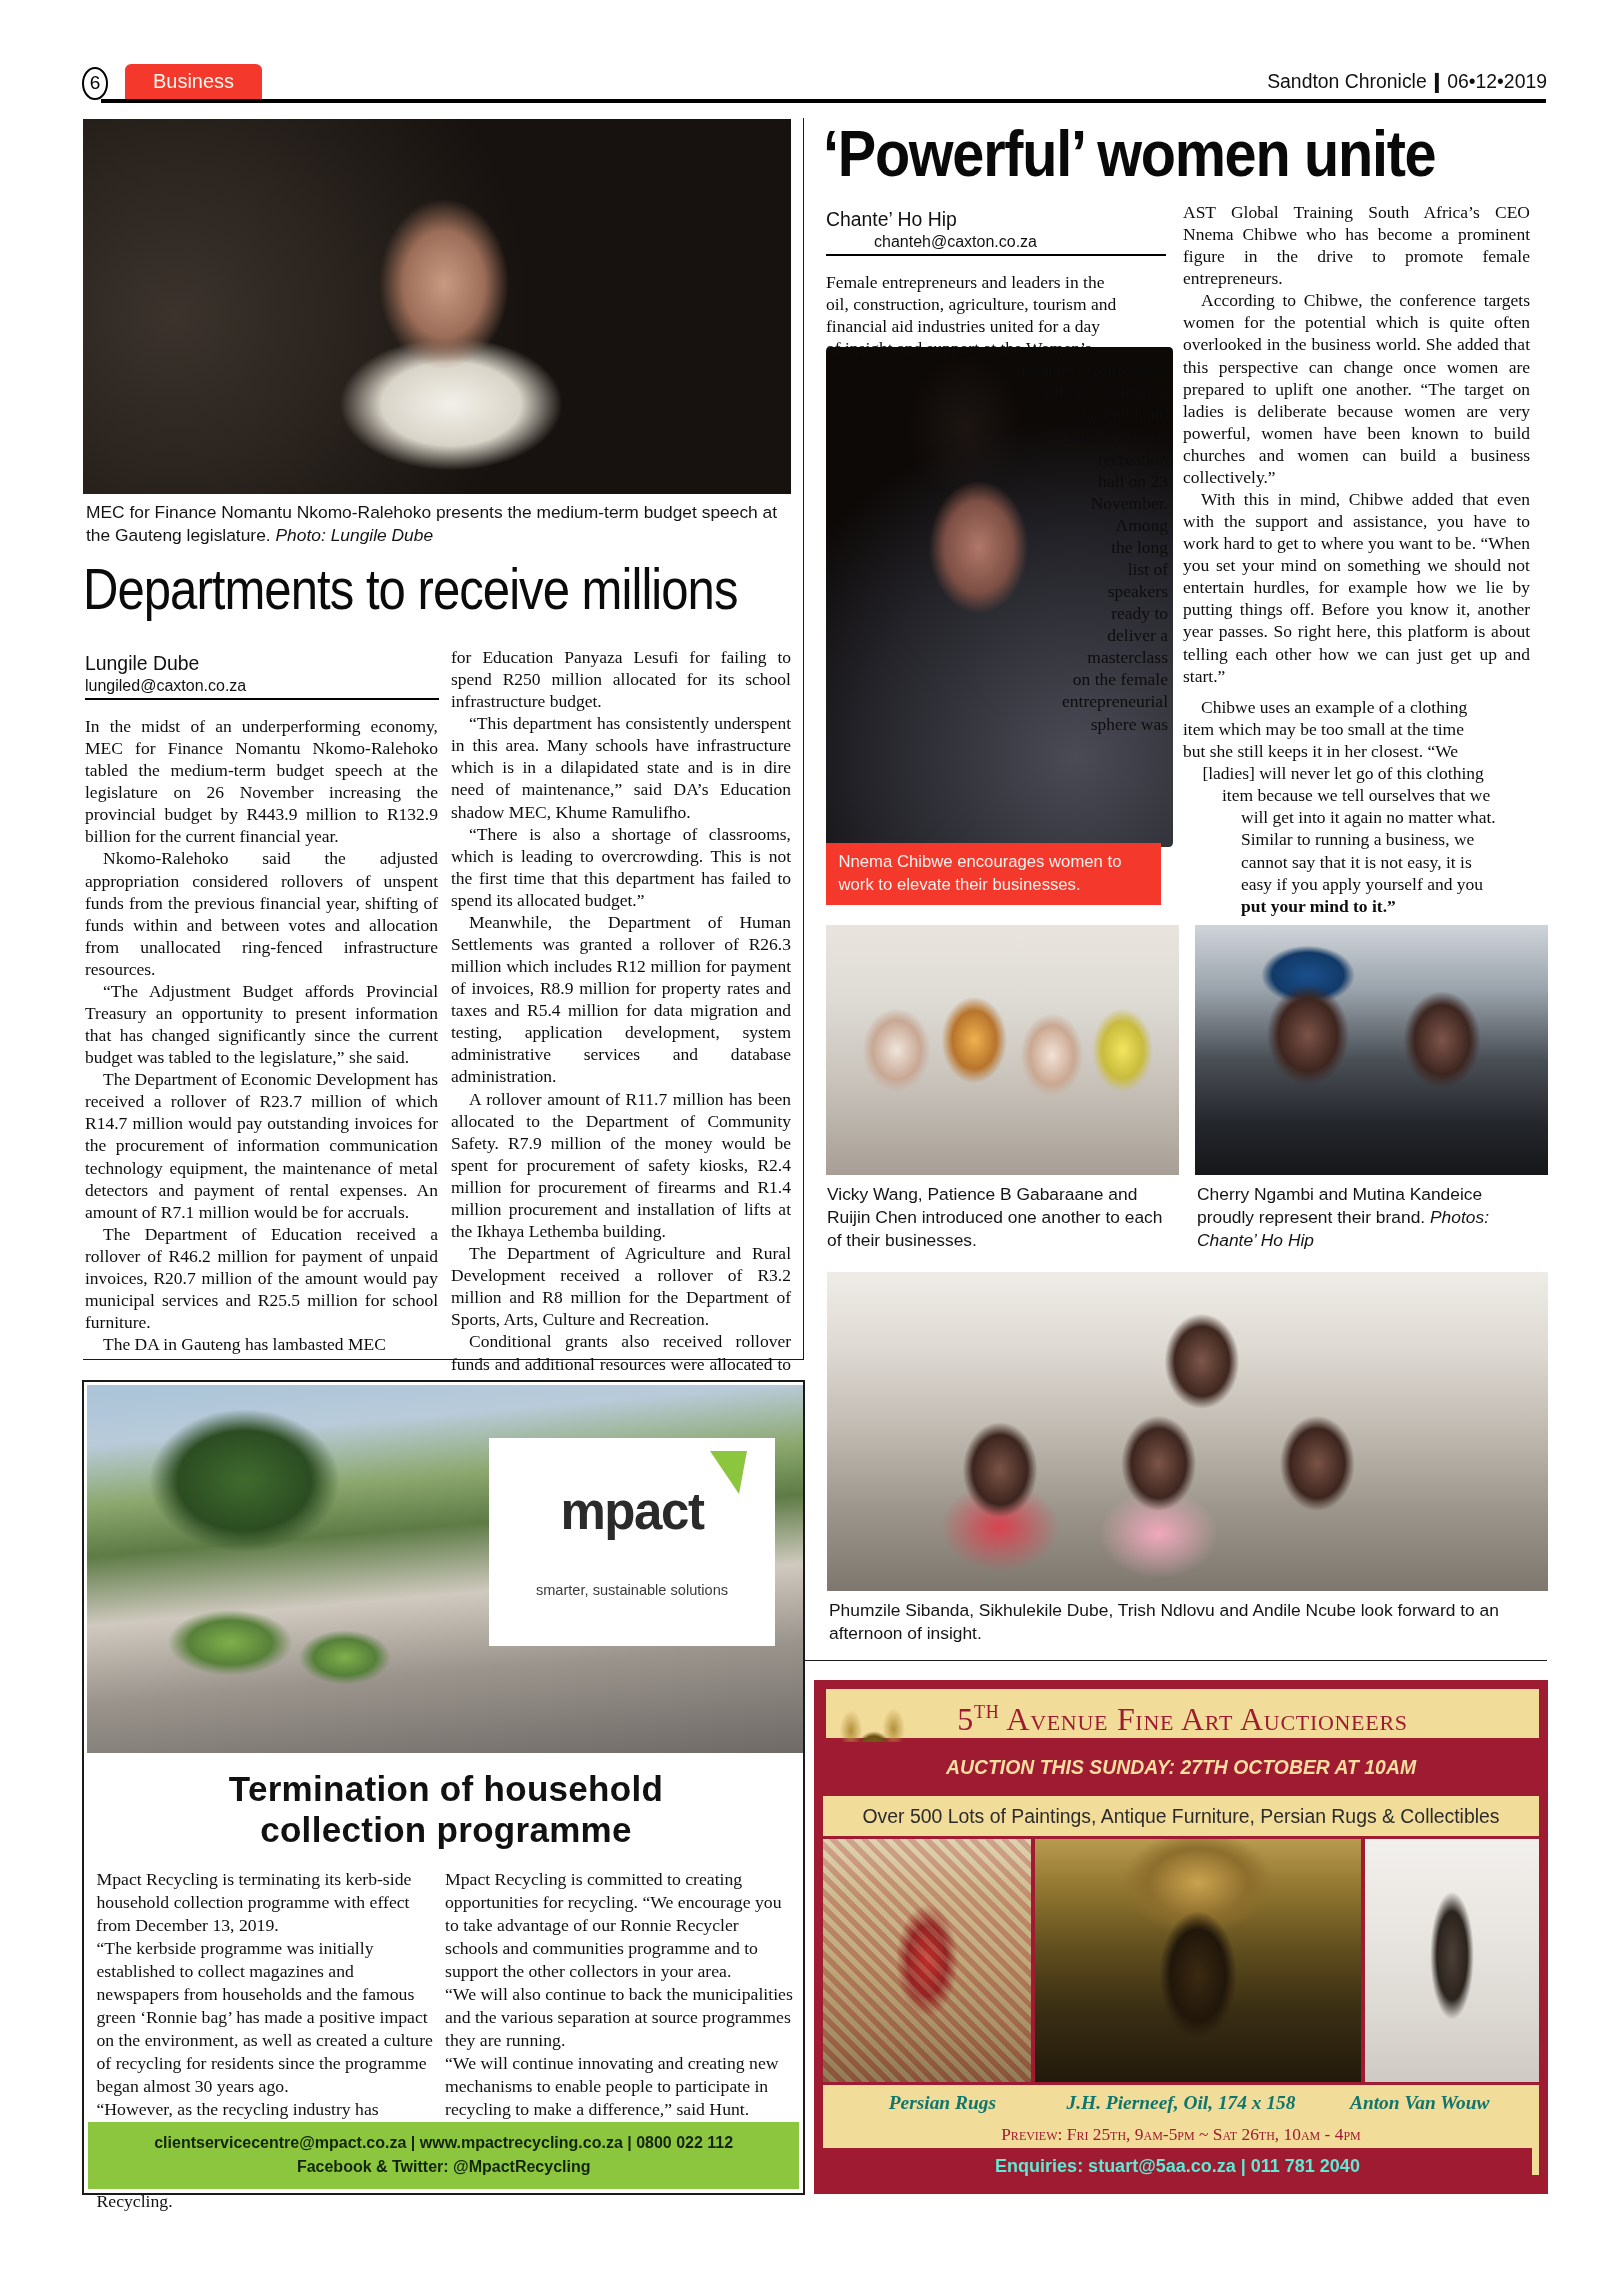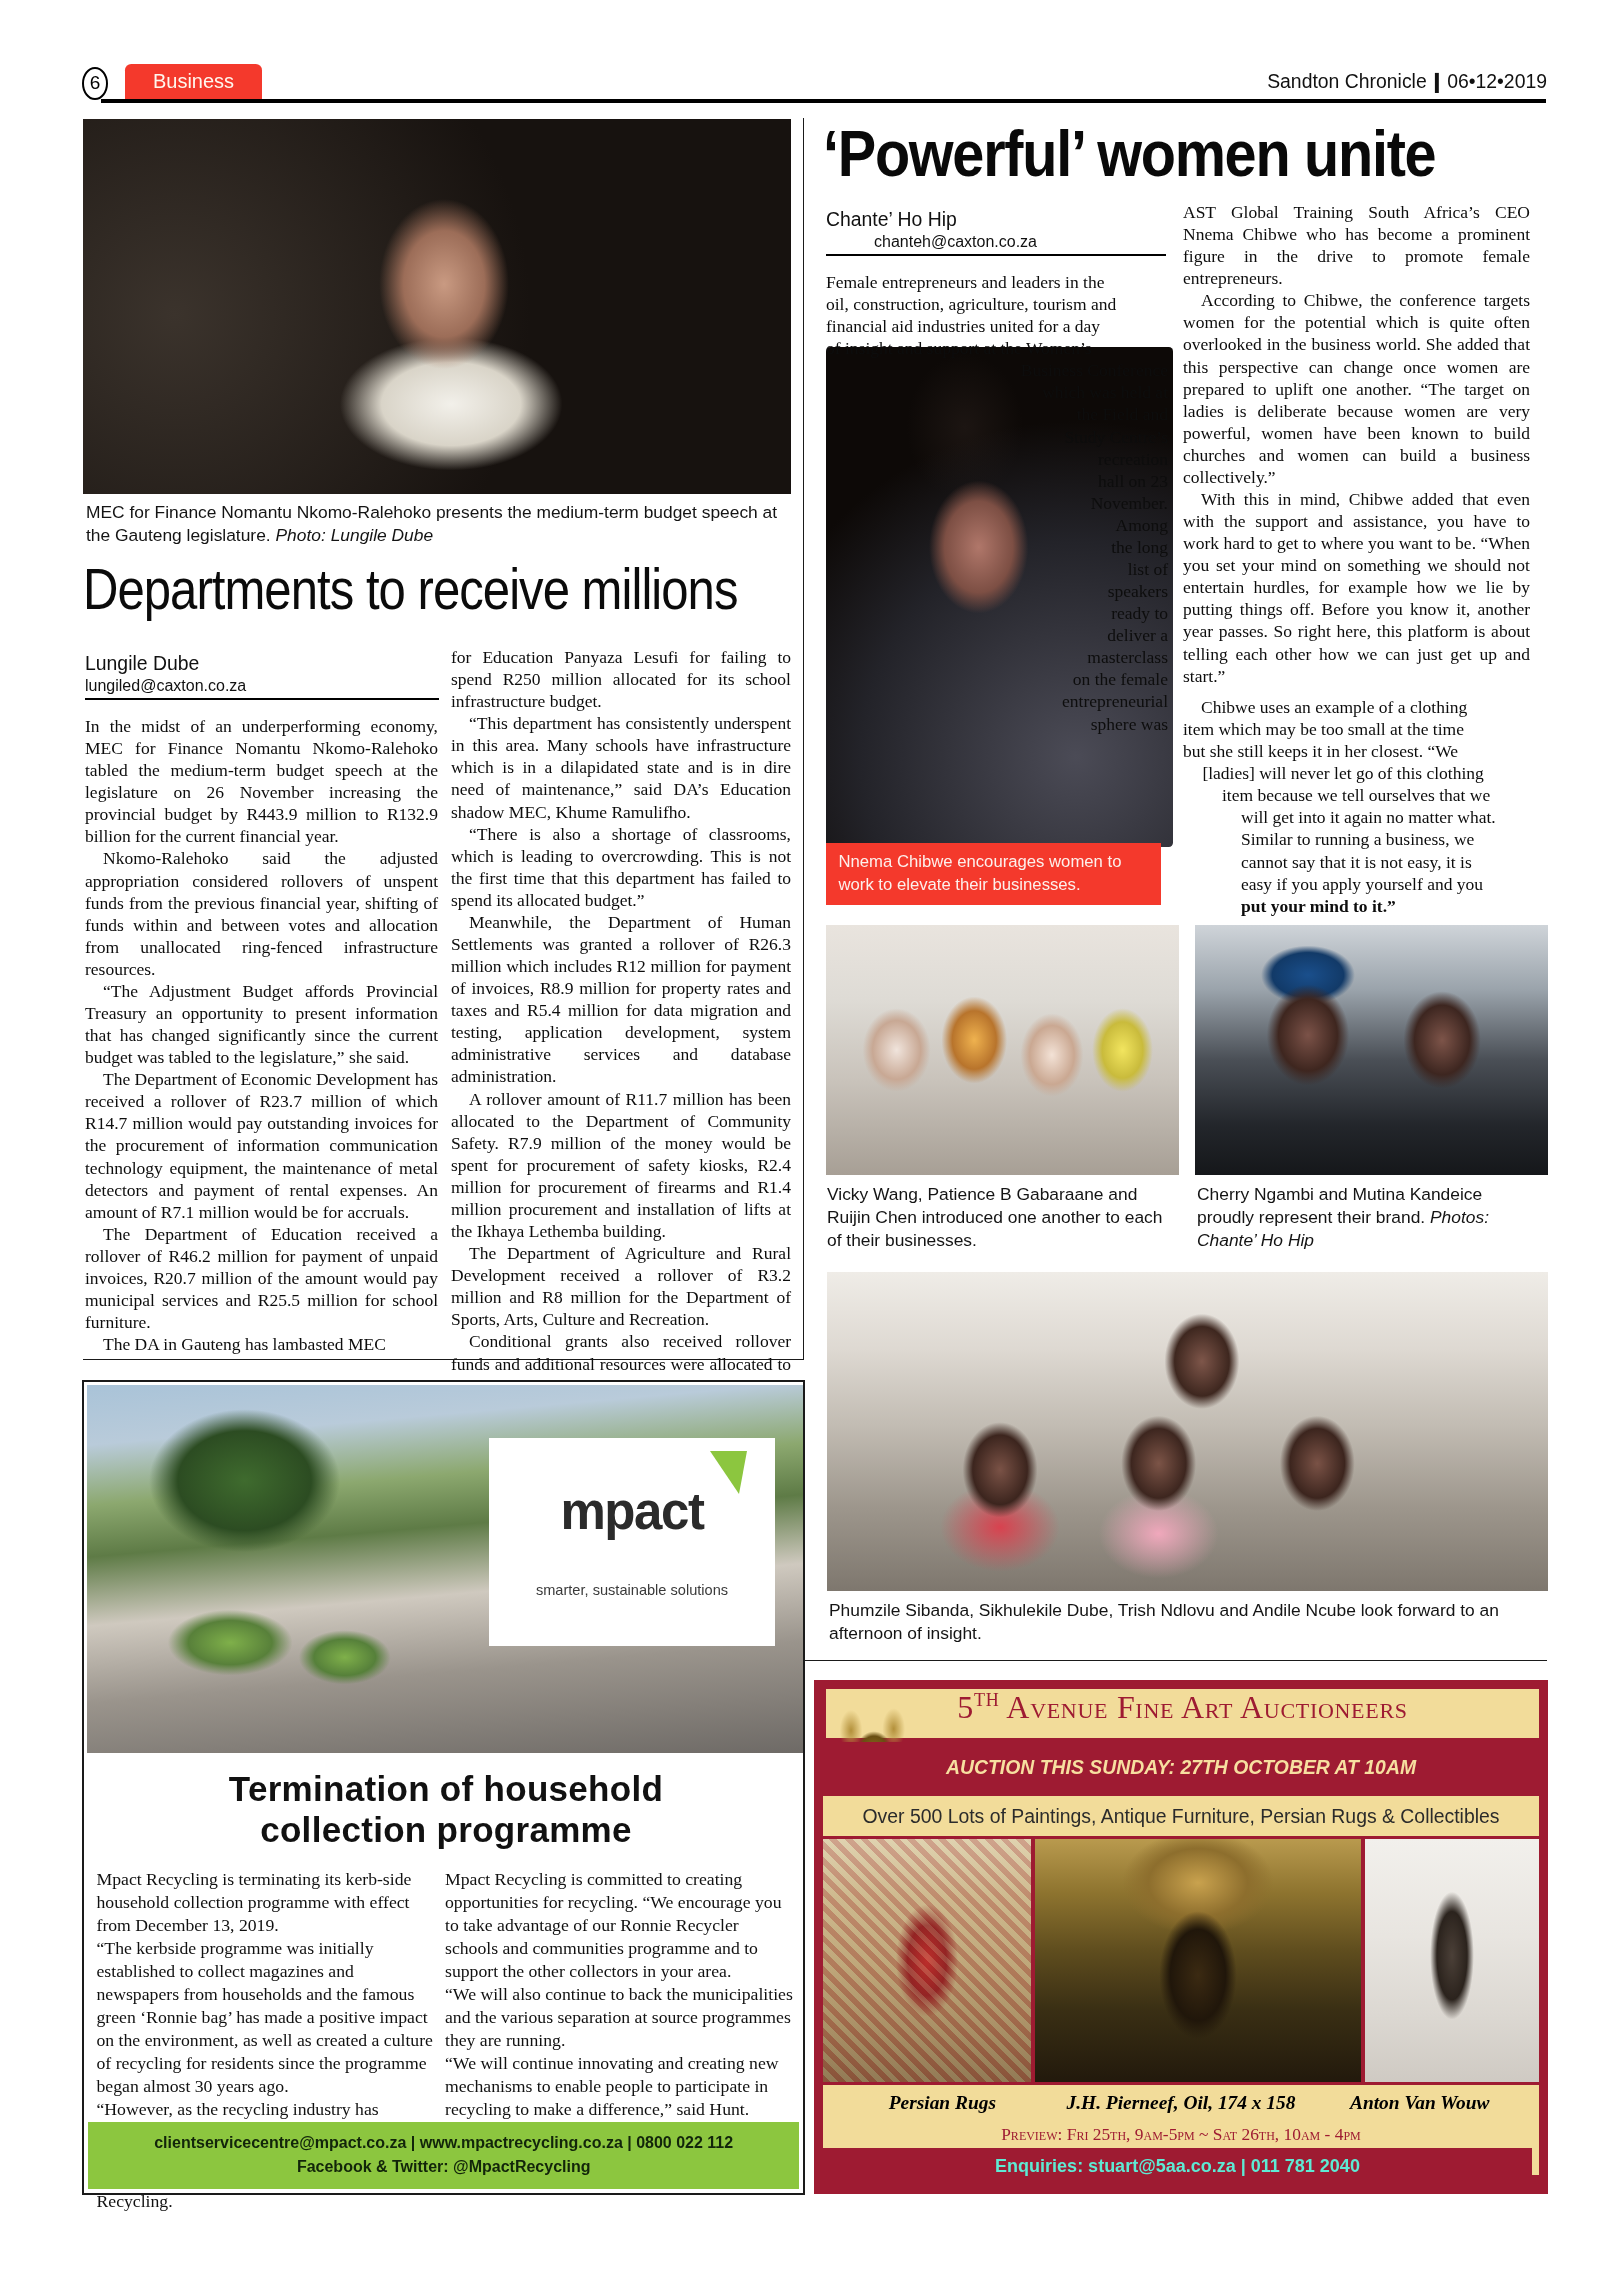--- a/index.html
+++ b/index.html
@@ -304,21 +304,21 @@
   .auc {
     position: absolute;
     background: #9e1b32;
     border: 2.1px solid #9e1b32;
   }
   .auc-top {
     position: absolute;
     left: 10px; top: 7px;
     right: 7px; height: 49px;
     background: #f2dc9a;
-    display: flex; align-items: flex-start; justify-content: center;
+    display: flex; align-items: flex-end; justify-content: center;
   }
   .auc-title {
     font-family: "Liberation Serif", serif;
     font-size: 32px;
     color: #9e1b32;
     letter-spacing: 0.7px;
     font-variant: small-caps;
     white-space: nowrap;
   }
   .auc-title sup { font-size: 18px; }
@@ -366,21 +366,21 @@
     font-family: "Liberation Sans", sans-serif;
     font-size: 19.4px;
     white-space: nowrap;
   }
   .auc-imgrow { position: absolute; left: 7px; right: 7px; display: flex; gap: 4.2px; }
   .auc-labels {
     position: absolute;
     left: 7px; right: 7px;
     background: #f2dc9a;
     display: flex; align-items: center;
-    color: #000000;
+    color: #0f766e;
     font-family: "Liberation Serif", serif;
     font-weight: bold;
     font-style: italic;
     font-size: 19.4px;
   }
   .auc-labels span { flex: 1; text-align: center; white-space: nowrap; }
   .auc-preview {
     position: absolute;
     left: 7px; right: 7px;
     background: #f2dc9a;

